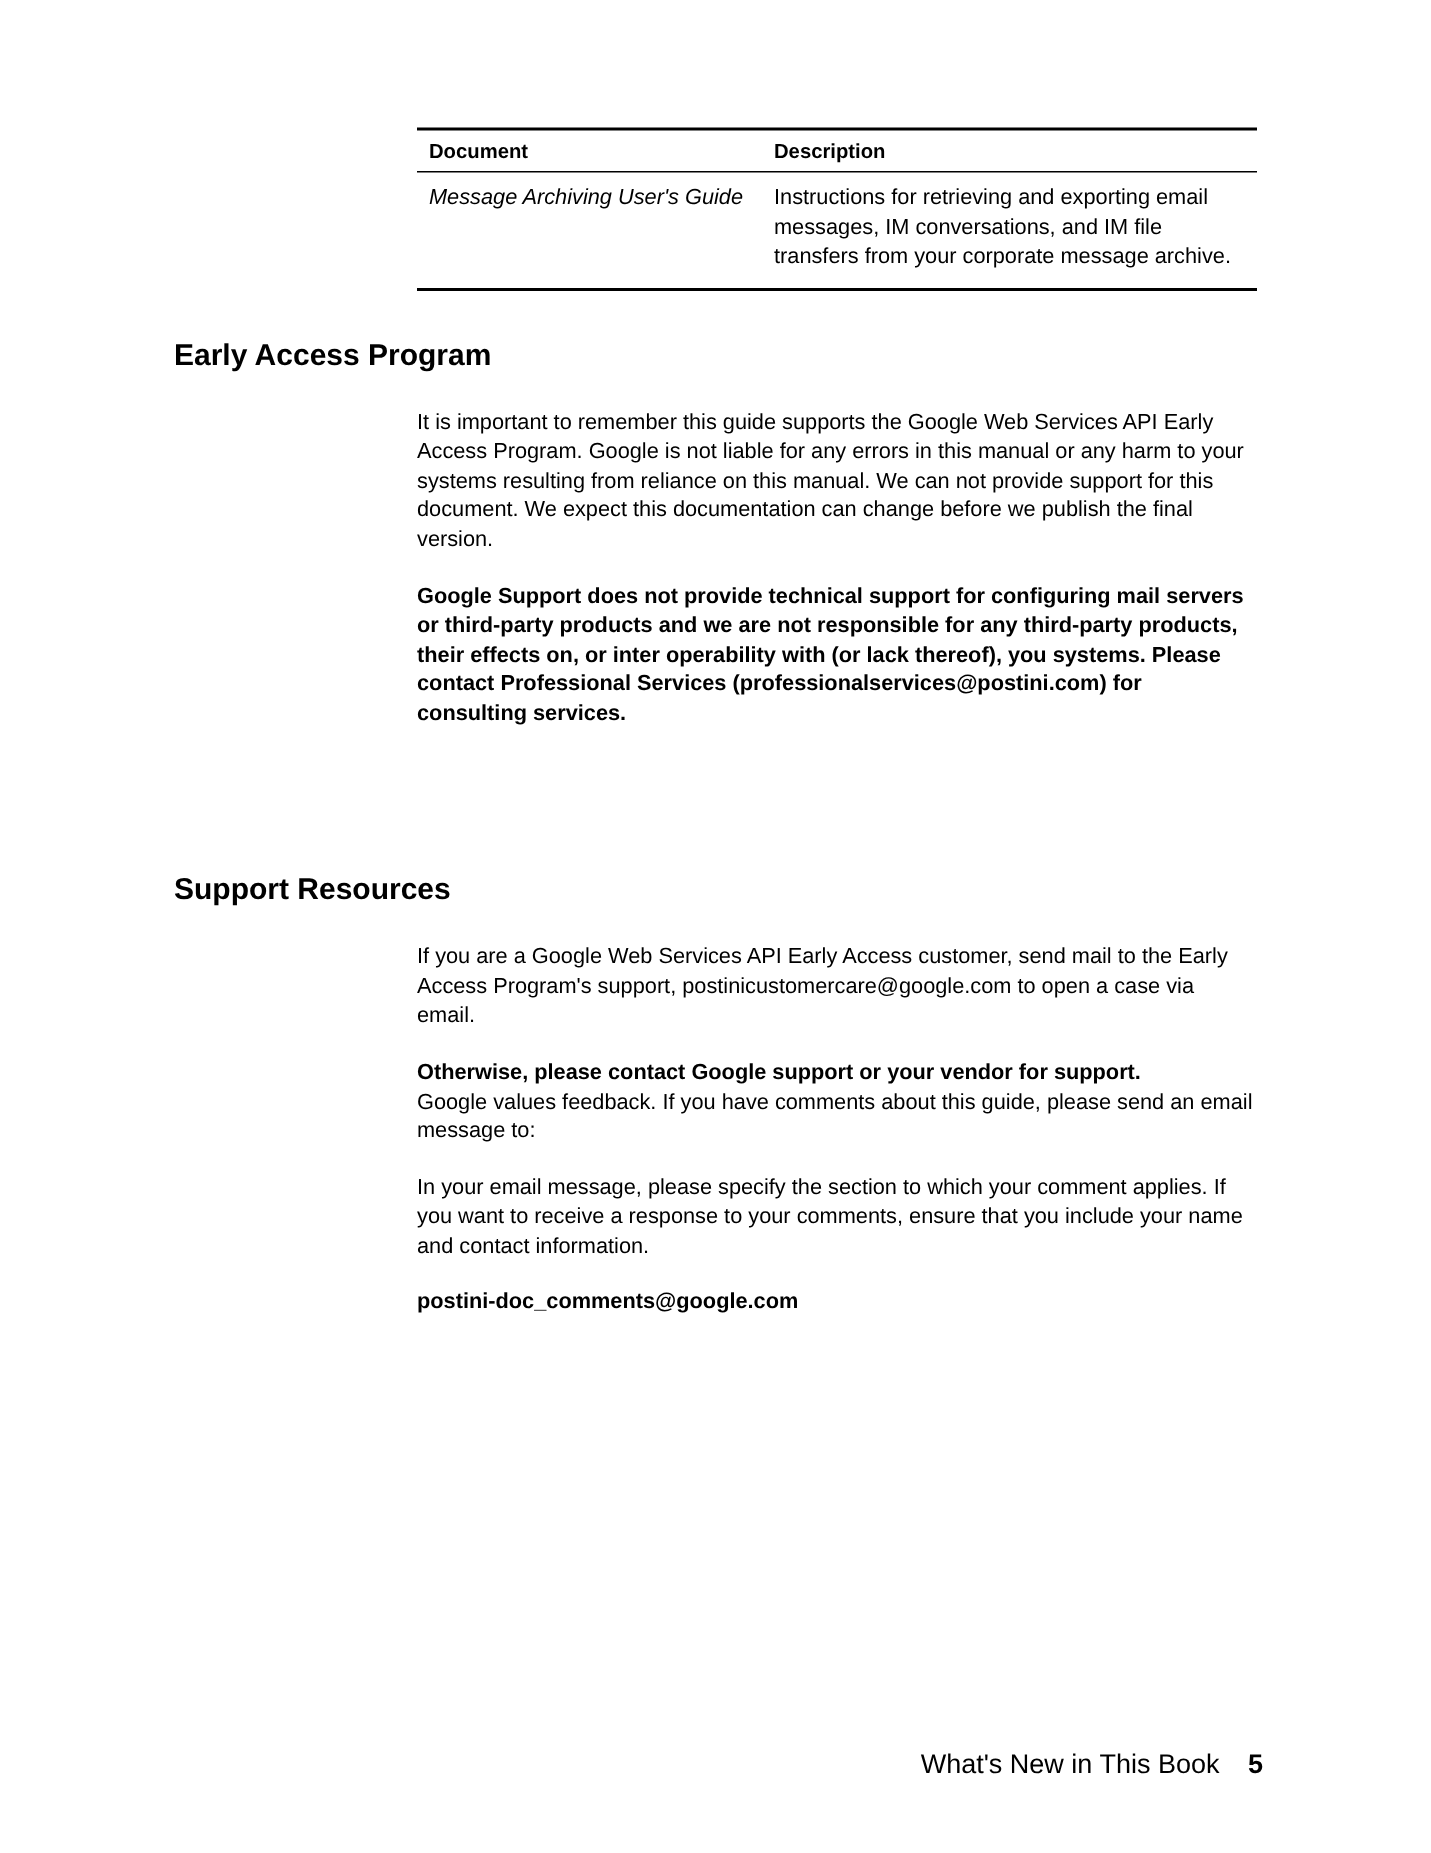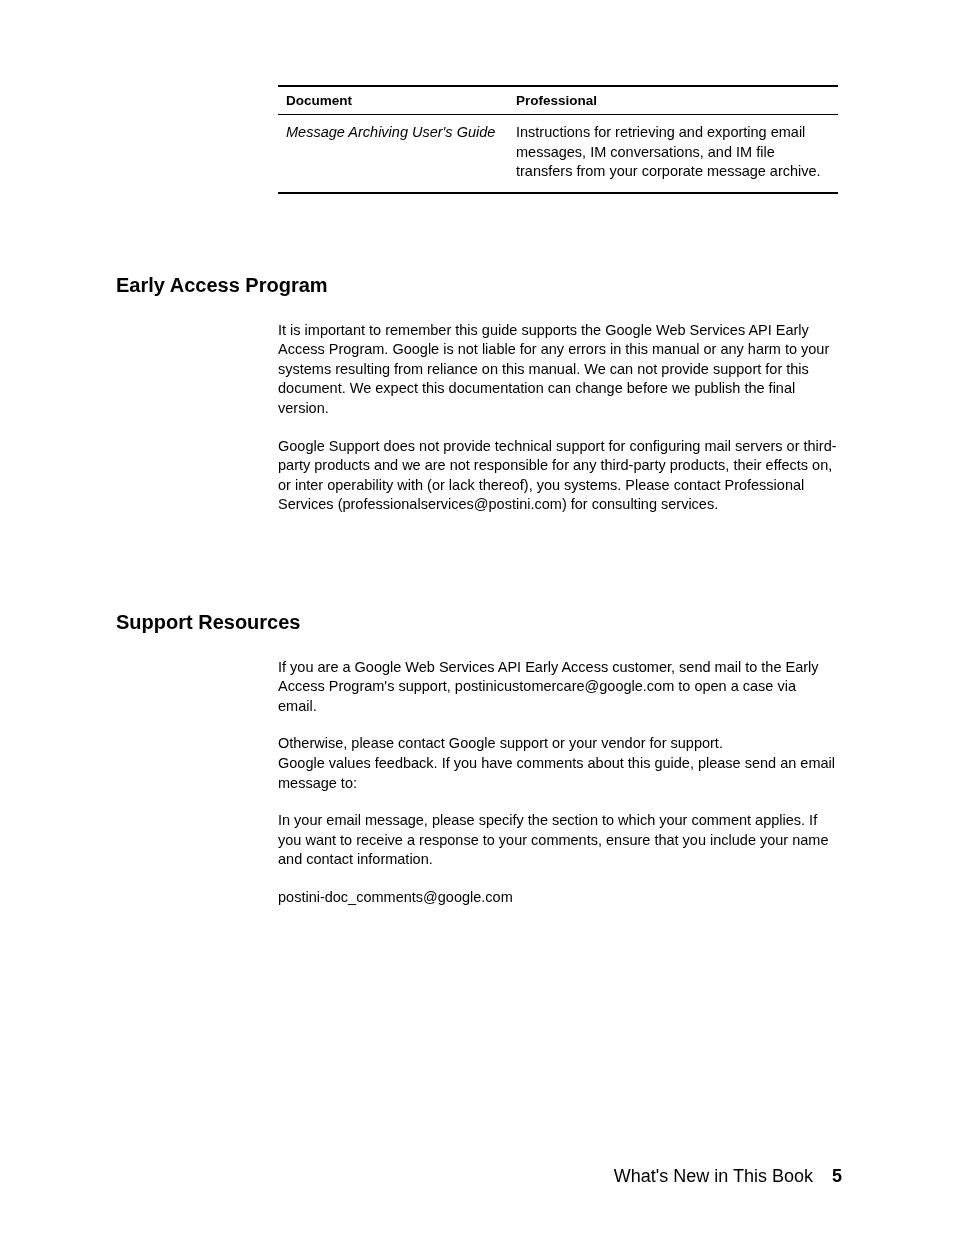--- a/index.html
+++ b/index.html
@@ -28,47 +28,47 @@
       line-height: 1.35;
     }
     table.doc-table th:nth-child(1), table.doc-table td:nth-child(1) { width: 230px; }
     table.doc-table td:nth-child(1) { font-style: italic; }
     h2.section-heading {
       font-size: 20px;
       font-weight: bold;
       margin-top: 62px;
       margin-bottom: 24px;
     }
-    h2.section-heading.first { margin-top: 80px; }
+    h2.section-heading.first { margin-top: 32px; }
     h2.section-heading.extra-space { margin-top: 96px; }
     .body-block { margin-left: 162px; width: 560px; }
     .body-block p {
       font-size: 14.5px;
       line-height: 1.35;
       margin-bottom: 18px;
     }
-    .body-block p:last-child { margin-bottom: 0; }
+    .body-block p:last-child { margin-bottom: 0; font-weight: bold; }
     .footer {
       position: absolute;
       bottom: 48px;
       right: 112px;
       font-size: 18px;
     }
     .footer .page-num { font-weight: bold; margin-left: 14px; }
   </style>
 </head>
 <body>
 
 <div class="page">
 
   <table class="doc-table">
     <thead>
       <tr>
         <th>Document</th>
-        <th>Professional</th>
+        <th>Description</th>
       </tr>
     </thead>
     <tbody>
       <tr>
         <td>Message Archiving User's Guide</td>
         <td>Instructions for retrieving and exporting email messages, IM conversations, and IM file transfers from your corporate message archive.</td>
       </tr>
     </tbody>
   </table>
 

